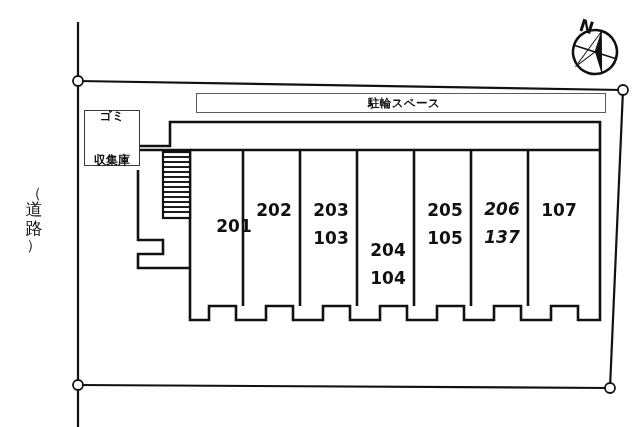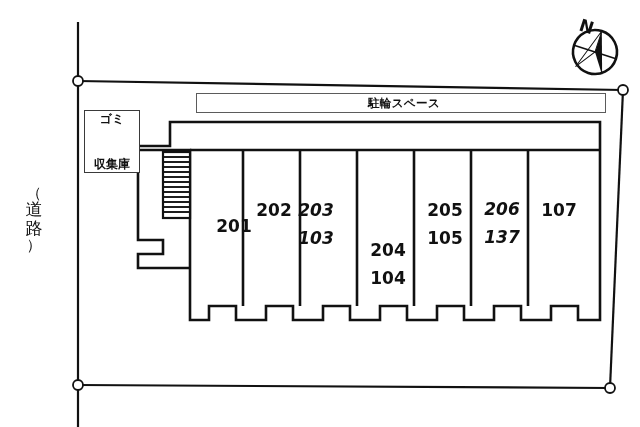--- a/index.html
+++ b/index.html
@@ -42,21 +42,21 @@
   }
   .road-paren {
     font-size: 15px;
     line-height: 0.95;
   }
   .gomi-box {
     position: absolute;
     left: 84px;
     top: 110px;
     width: 56px;
-    height: 63px;
+    height: 56px;
     border: 1px solid #3a3a3a;
     background: #ffffff;
     box-sizing: border-box;
     display: flex;
     flex-direction: column;
     align-items: center;
     justify-content: center;
     font-family: "DejaVu Sans", "Liberation Sans", sans-serif;
     font-size: 12px;
     font-weight: 700;
@@ -226,21 +226,21 @@
     <span>駐輪スペース</span>
   </div>
 
   <div id="unit-labels">
       <div class="unit-label" style="left: 192px; top: 212px; padding-left: 16px;">
         <span class="n2">201</span>
       </div>
       <div class="unit-label" style="left: 248px; top: 196px;">
         <span class="n2">202</span>
       </div>
-      <div class="unit-label" style="left: 290px; top: 196px; font-style: italic;">
+      <div class="unit-label" style="left: 305px; top: 196px;">
         <span class="n2">203</span>
         <span class="n1">103</span>
       </div>
       <div class="unit-label" style="left: 362px; top: 196px; margin-top: 40px;">
         <span class="n2">204</span>
         <span class="n1">104</span>
       </div>
       <div class="unit-label" style="left: 419px; top: 196px;">
         <span class="n2">205</span>
         <span class="n1">105</span>

